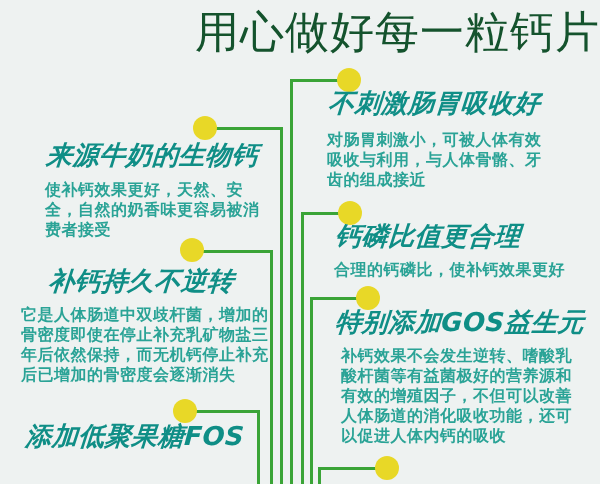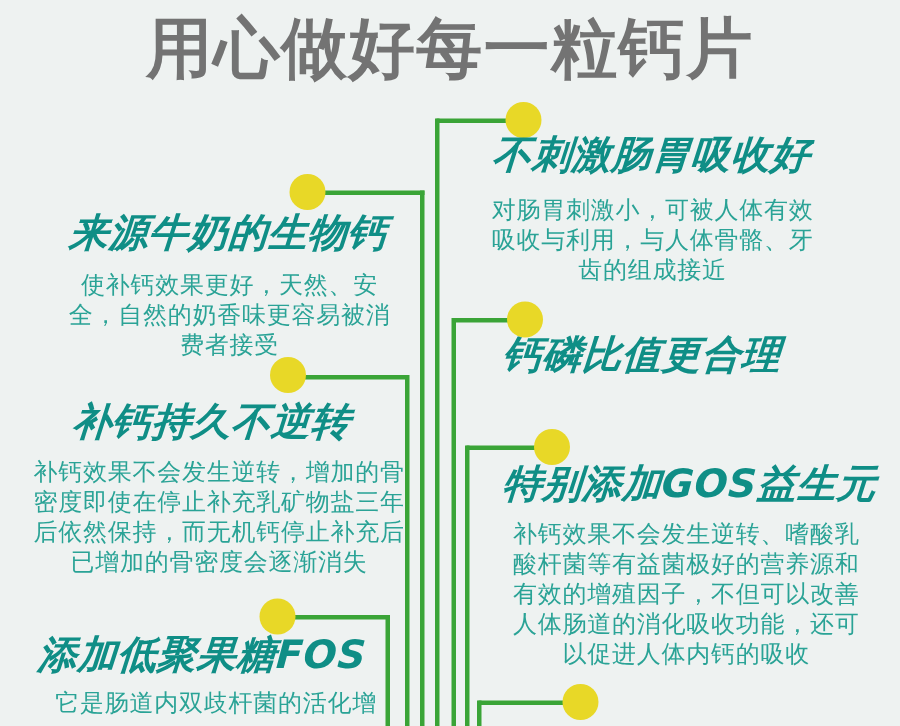--- a/index.html
+++ b/index.html
@@ -7,25 +7,25 @@
     position: relative;
     width: 600px;
     height: 484px;
     background: #eef2f1;
     overflow: hidden;
     font-family: "DejaVu Sans", "Liberation Sans", sans-serif;
   }
   .page-title {
     position: absolute;
     top: 3px; left: 0; right: 0;
-    text-align: center;
+    text-align: right;
     font-size: 44px;
-    font-weight: bold;
+    font-weight: normal;
     letter-spacing: 1px;
-    color: #737373;
+    color: #14532d;
   }
   
   .vline, .hline { position: absolute; background: #3aa437; }
   .vline { width: 3px; }
   .hline { height: 3px; }
   .dot {
     position: absolute;
     width: 24px; height: 24px;
     border-radius: 50%;
     background: #e8d827;
@@ -40,24 +40,23 @@
     transform: skewX(-4deg);
     transform-origin: left bottom;
     color: #0f8e86;
     letter-spacing: 0.5px;
     white-space: nowrap;
   }
   .item-body {
     position: absolute;
     font-size: 16px;
     line-height: 20px;
-    font-weight: normal;
+    font-weight: bold;
     color: #2aa396;
     letter-spacing: 0.5px;
-    text-align: center;
   }
 </style>
 </head>
 <body>
 
 <div class="stage">
 
   <div class="page-title">用心做好每一粒钙片</div>
 
   <div>
@@ -102,35 +101,35 @@
     <div class="dot" style="left:375px;top:456px"></div>
   </div>
 
   <div class="item" style="left:45px;top:138px">
     <span class="item-heading">来源牛奶的生物钙</span>
     <div class="item-body" style="left:0;top:42px;width:216px">使补钙效果更好，天然、安全，自然的奶香味更容易被消费者接受</div>
   </div>
 
   <div class="item" style="left:47px;top:264px">
     <span class="item-heading">补钙持久不逆转</span>
-    <div class="item-body" style="left:-26px;top:41px;width:250px">补钙效果不会发生逆转，增加的骨密度即使在停止补充乳矿物盐三年后依然保持，而无机钙停止补充后已增加的骨密度会逐渐消失</div>
+    <div class="item-body" style="left:-26px;top:41px;width:250px">它是人体肠道中双歧杆菌，增加的骨密度即使在停止补充乳矿物盐三年后依然保持，而无机钙停止补充后已增加的骨密度会逐渐消失</div>
   </div>
 
   <div class="item" style="left:24px;top:419px">
     <span class="item-heading">添加低聚果糖FOS</span>
-    <div class="item-body" style="left:0;top:40px;width:240px">它是肠道内双歧杆菌的活化增</div>
   </div>
 
   <div class="item" style="left:327px;top:86px">
     <span class="item-heading">不刺激肠胃吸收好</span>
     <div class="item-body" style="left:0;top:44px;width:216px">对肠胃刺激小，可被人体有效吸收与利用，与人体骨骼、牙齿的组成接近</div>
   </div>
 
   <div class="item" style="left:334px;top:219px">
     <span class="item-heading">钙磷比值更合理</span>
+    <div class="item-body" style="left:0;top:41px;width:240px">合理的钙磷比，使补钙效果更好</div>
   </div>
 
   <div class="item" style="left:334px;top:305px">
     <span class="item-heading">特别添加GOS益生元</span>
     <div class="item-body" style="left:7px;top:41px;width:233px">补钙效果不会发生逆转、嗜酸乳酸杆菌等有益菌极好的营养源和有效的增殖因子，不但可以改善人体肠道的消化吸收功能，还可以促进人体内钙的吸收</div>
   </div>
 
 </div>
 
 </body></html>

